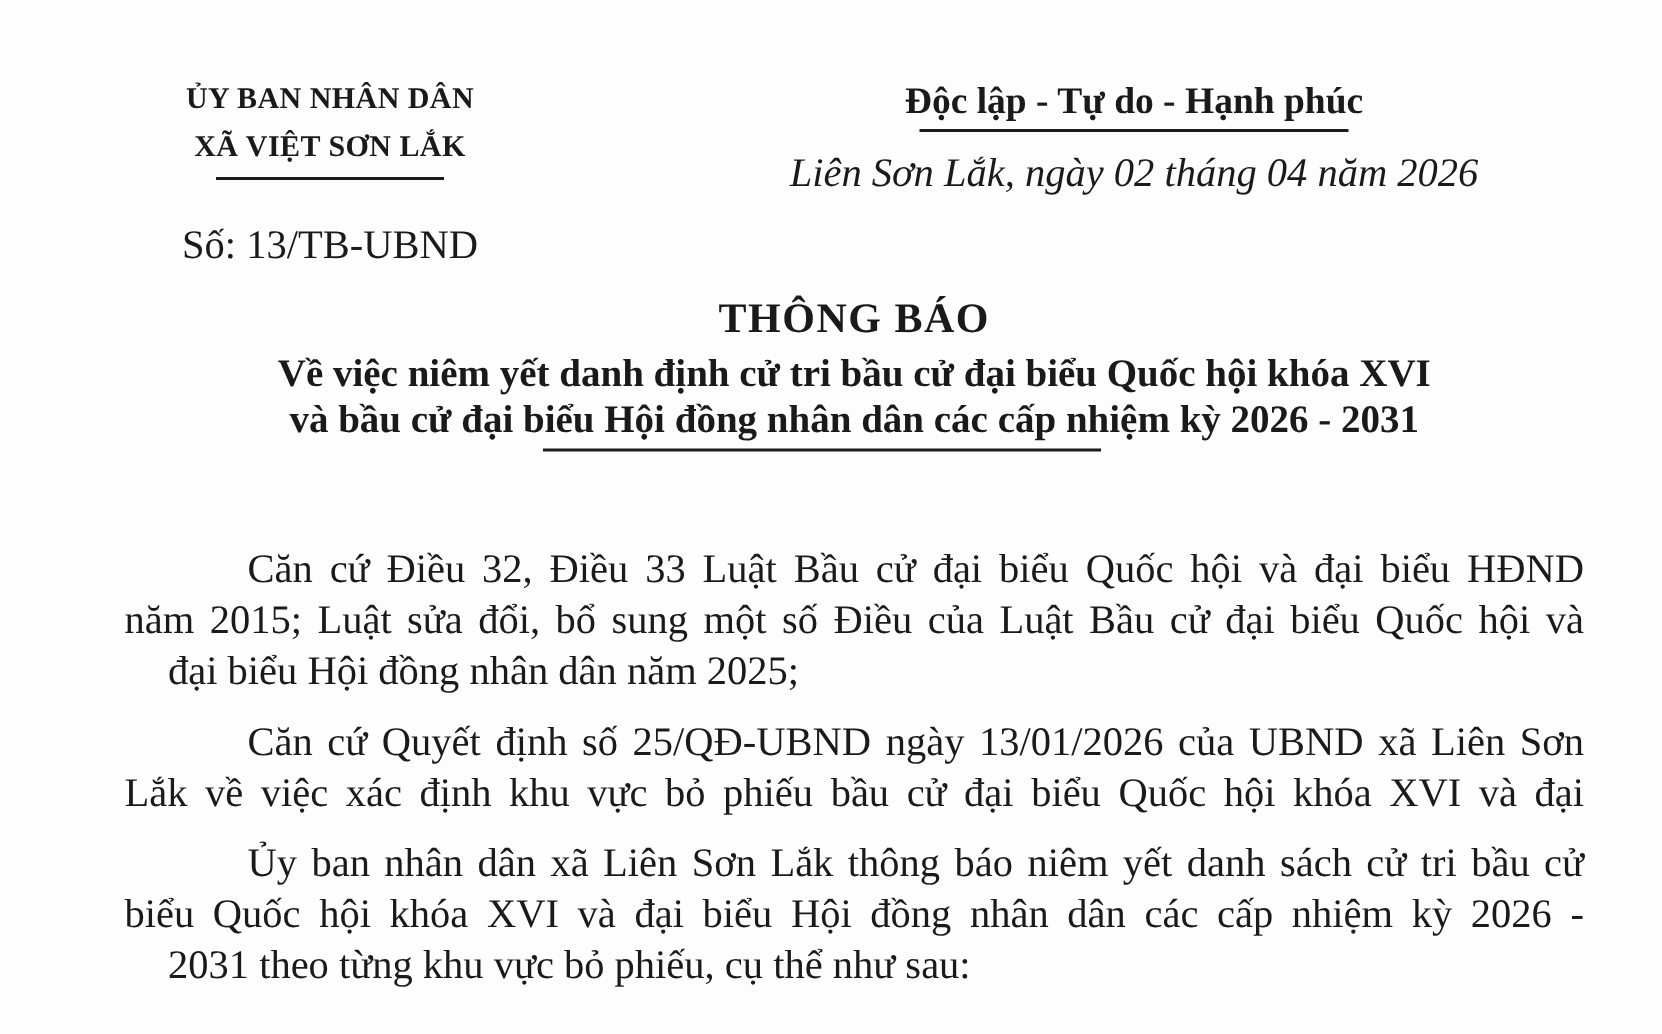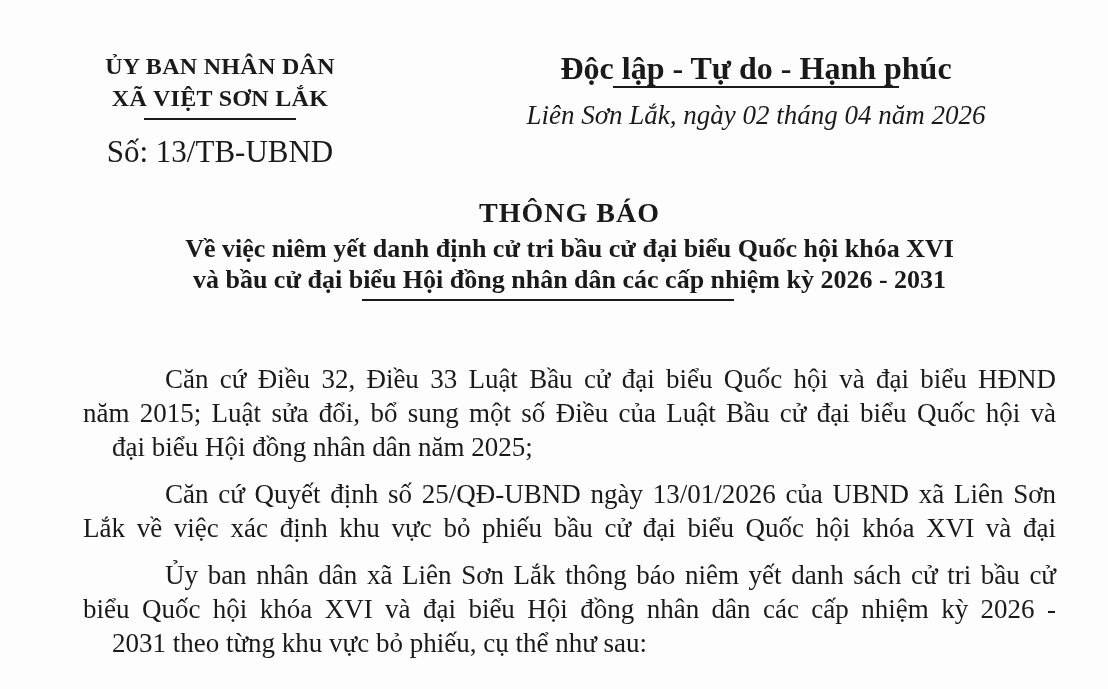--- a/index.html
+++ b/index.html
@@ -16,53 +16,53 @@
   
   .header-left {
     position: absolute;
     top: 50px;
     left: 60px;
     width: 320px;
     text-align: center;
   }
   .header-left .h-line {
     font-weight: bold;
-    font-size: 24px;
+    font-size: 20px;
     line-height: 32px;
     letter-spacing: .3px;
   }
   .rule {
     height: 2px;
     background: #1b1b1b;
   }
   .rule-left {
     width: 152px;
     margin: 4px auto 0;
   }
   .doc-number {
-    font-size: 31px;
-    margin-top: 14px;
+    font-size: 27px;
+    margin-top: 28px;
   }
 
   .header-right {
     position: absolute;
     top: 50px;
     left: 440px;
     width: 632px;
     text-align: center;
   }
   .hr1 {
     font-weight: bold;
     font-size: 27px;
     line-height: 33px;
     letter-spacing: .2px;
   }
   .hr2 {
     font-weight: bold;
-    font-size: 32px;
+    font-size: 25px;
     line-height: 30px;
     margin-top: 3px;
   }
   .rule-right {
     width: 286px;
     margin: 3px auto 0;
   }
   .dateline {
     font-style: italic;
     font-size: 27px;

